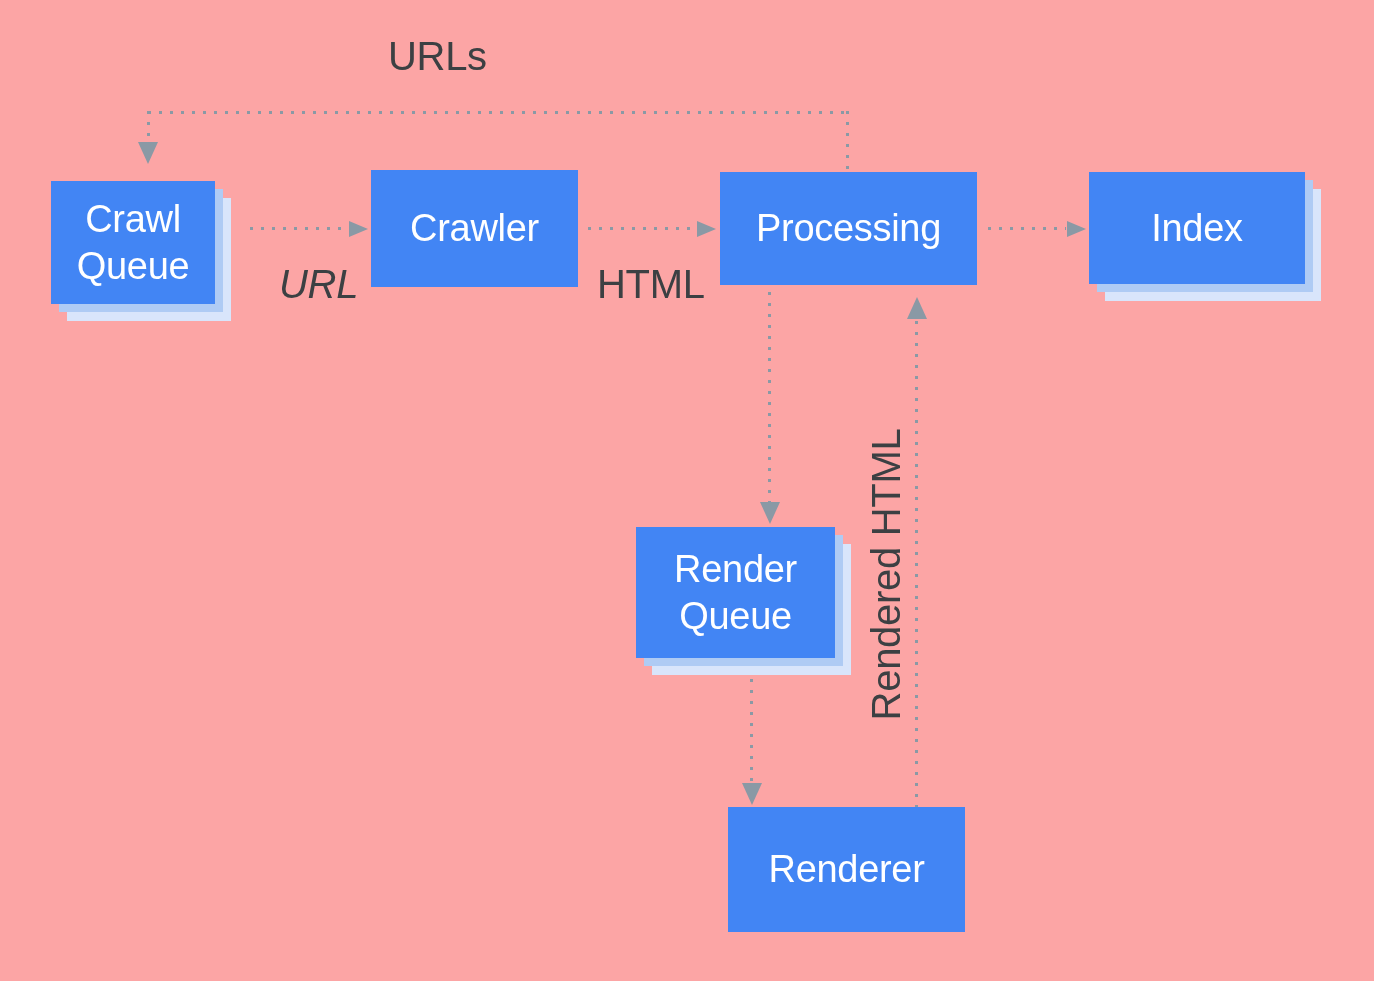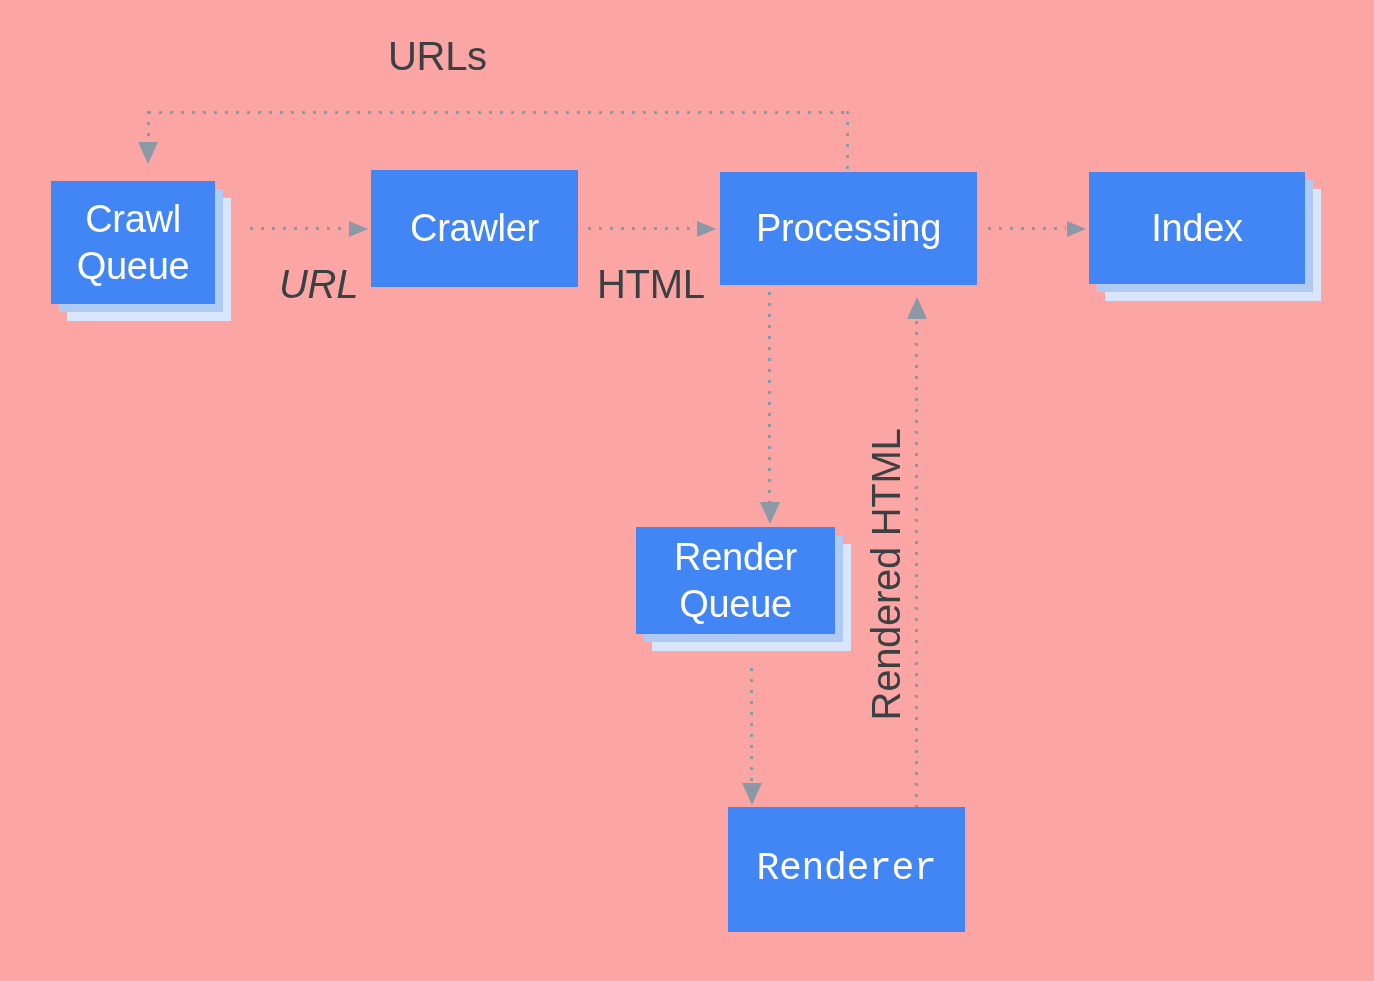--- a/index.html
+++ b/index.html
@@ -121,28 +121,28 @@
   </div>
 
   <div class="node" style="left:1089px; top:172px; width:216px; height:112px;">
     <div class="shadow outer"></div>
     <div class="shadow inner"></div>
     <div class="face">
       <span class="node-label">Index</span>
     </div>
   </div>
 
-  <div class="node" style="left:636px; top:527px; width:199px; height:107px;">
+  <div class="node" style="left:636px; top:527px; width:199px; height:131px;">
     <div class="shadow outer"></div>
     <div class="shadow inner"></div>
     <div class="face">
       <span class="node-label">Render
 Queue</span>
     </div>
   </div>
 
-  <div class="node" style="left:728px; top:807px; width:237px; height:125px;font-family:Liberation Mono, monospace;">
+  <div class="node" style="left:728px; top:807px; width:237px; height:125px;">
     <div class="face">
       <span class="node-label">Renderer</span>
     </div>
   </div>
 
 </div>
 
 </body></html>

